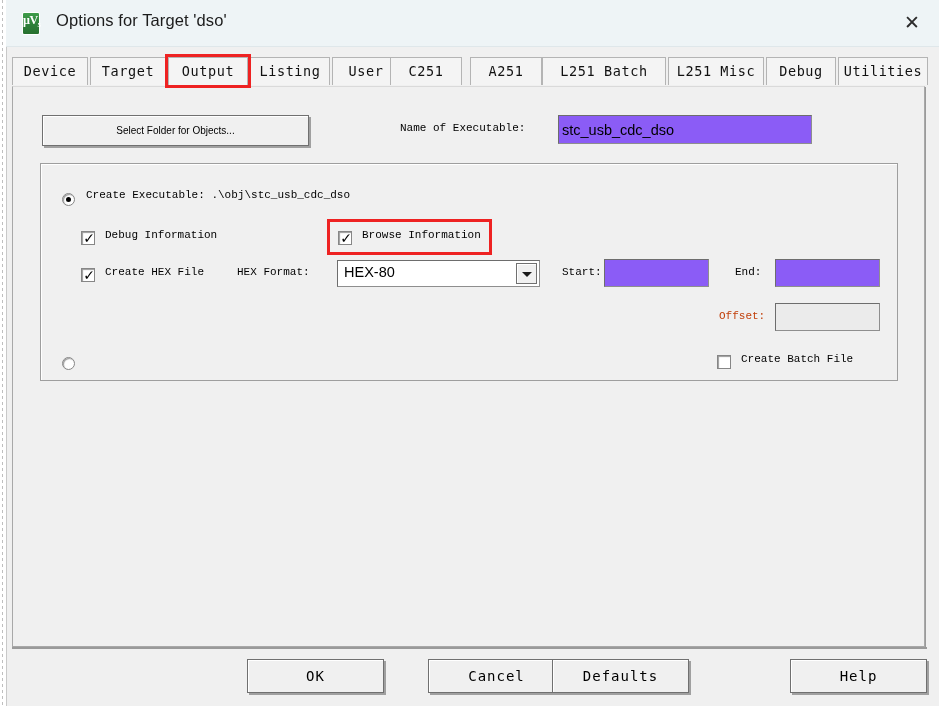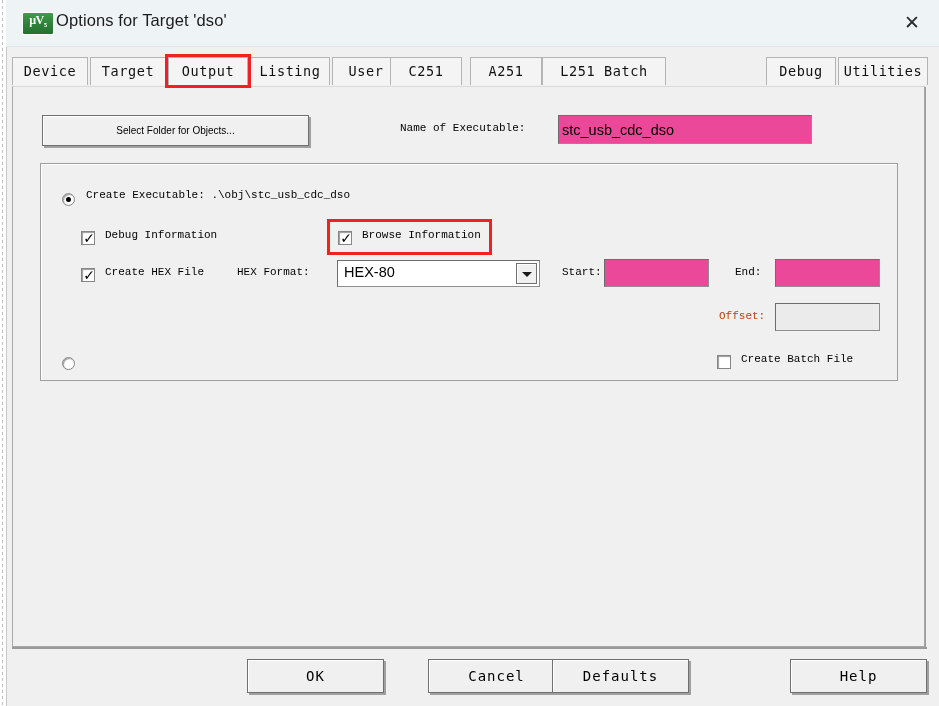--- a/index.html
+++ b/index.html
@@ -44,21 +44,21 @@
     position: absolute;
     left: 6px; top: 0;
     width: 933px; height: 47px;
     background: #eef4f6;
     border-bottom: 1px solid #dfe7ea;
     box-sizing: border-box;
   }
   .app-icon {
     position: absolute;
     left: 16px; top: 12px;
-    width: 32px; height: 23px;
+    width: 18px; height: 23px;
     background: linear-gradient(180deg,#3f9c4a 0%, #2e8039 55%, #27702f 100%);
     border: 1px solid #ffffff;
     border-radius: 2px;
     box-sizing: border-box;
   }
   .app-icon .glyph {
     position: absolute;
     left: 0; right: 0; top: 1px;
     text-align: center;
     color: #ffffff;
@@ -147,21 +147,21 @@
     background: #f0f0f0;
     border: 1px solid #707070;
     box-shadow: inset 1px 1px 0 #ffffff, 2px 2px 0 #a0a0a0;
     box-sizing: border-box;
     text-align: center;
     color: #000000;
     cursor: default;
     user-select: none;
   }
   .field {
-    background: #ec4899;
+    background: #8b5cf6;
     border: 1px solid #8e8e8e;
     border-top-color: #6d6d6d;
     border-left-color: #6d6d6d;
     box-sizing: border-box;
     color: #000000;
     font-size: 14.5px;
     padding: 2px 3px;
     overflow: hidden;
     white-space: nowrap;
   }
@@ -299,20 +299,21 @@
   <div id="tabstrip">
       <div class="tab" style="left: 0px; width: 76px;"><span>Device</span></div>
       <div class="tab" style="left: 78px; width: 76px;"><span>Target</span></div>
       <div class="tab active" style="left: 156px; width: 80px;"><span>Output</span></div>
       <div class="tab-highlight" style="left: 153px; top: -3px; width: 86px; height: 34px; border-color: rgb(238, 34, 34);"></div>
       <div class="tab" style="left: 238px; width: 80px;"><span>Listing</span></div>
       <div class="tab" style="left: 320px; width: 68px;"><span>User</span></div>
       <div class="tab" style="left: 378px; width: 72px;"><span>C251</span></div>
       <div class="tab" style="left: 458px; width: 72px;"><span>A251</span></div>
       <div class="tab" style="left: 530px; width: 124px;"><span>L251 Batch</span></div>
+      <div class="tab" style="left: 656px; width: 96px;"><span>L251 Misc</span></div>
       <div class="tab" style="left: 754px; width: 70px;"><span>Debug</span></div>
       <div class="tab" style="left: 826px; width: 90px;"><span>Utilities</span></div>
     </div>
 
   <div id="panel">
 
     <div class="btn3d" id="select-folder" style="position:absolute;left:29px;top:28px;width:267px;height:31px;font-size:10px;line-height:29px;">
       <span>Select Folder for Objects...</span>
     </div>
 

